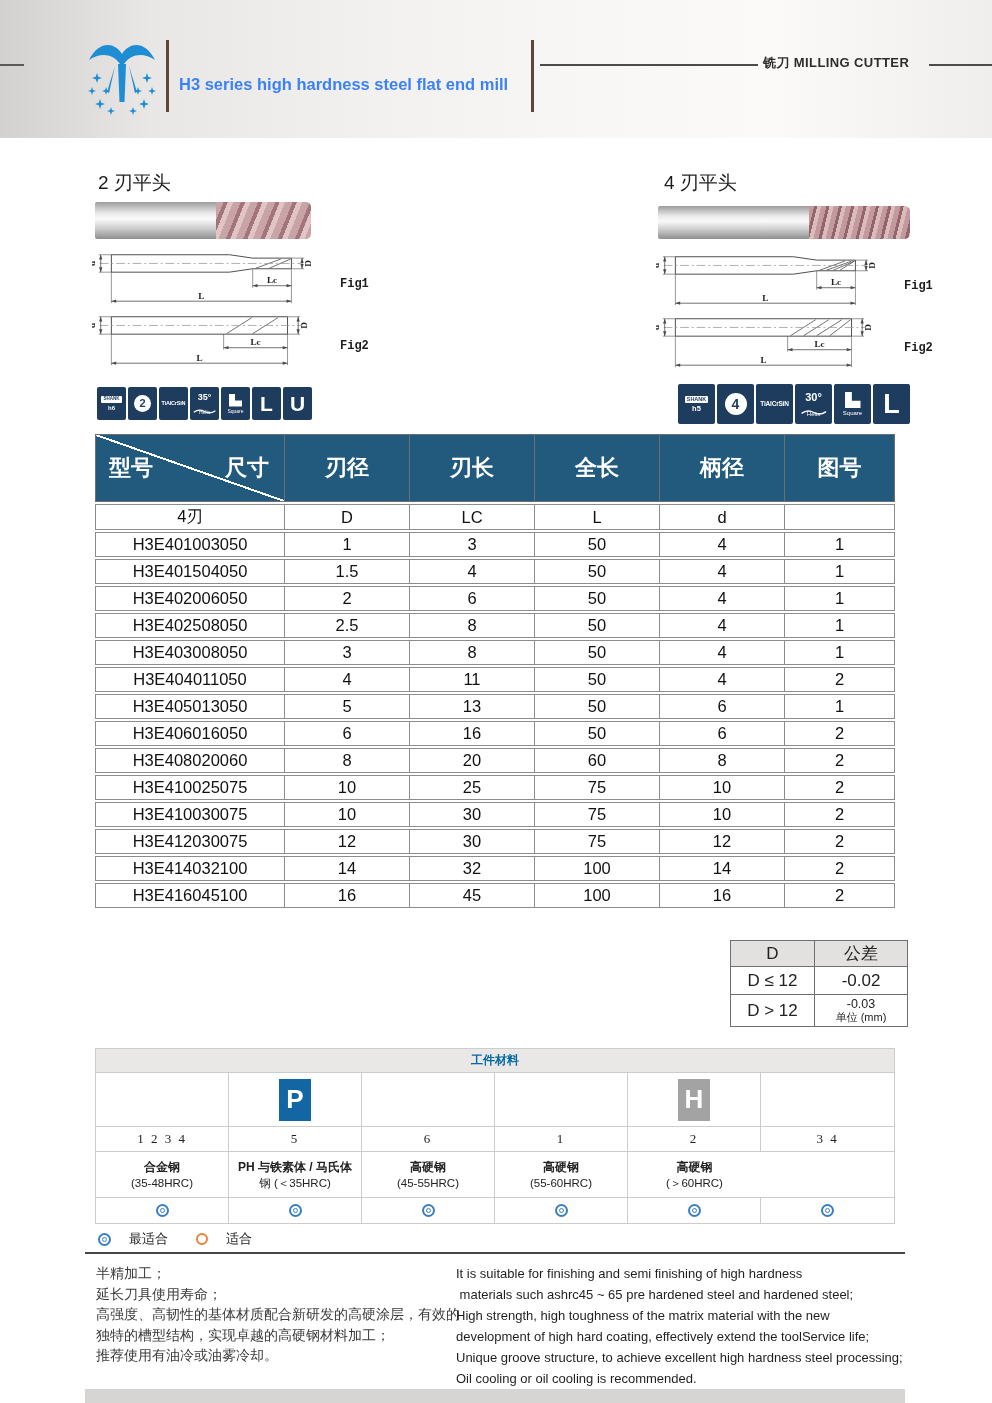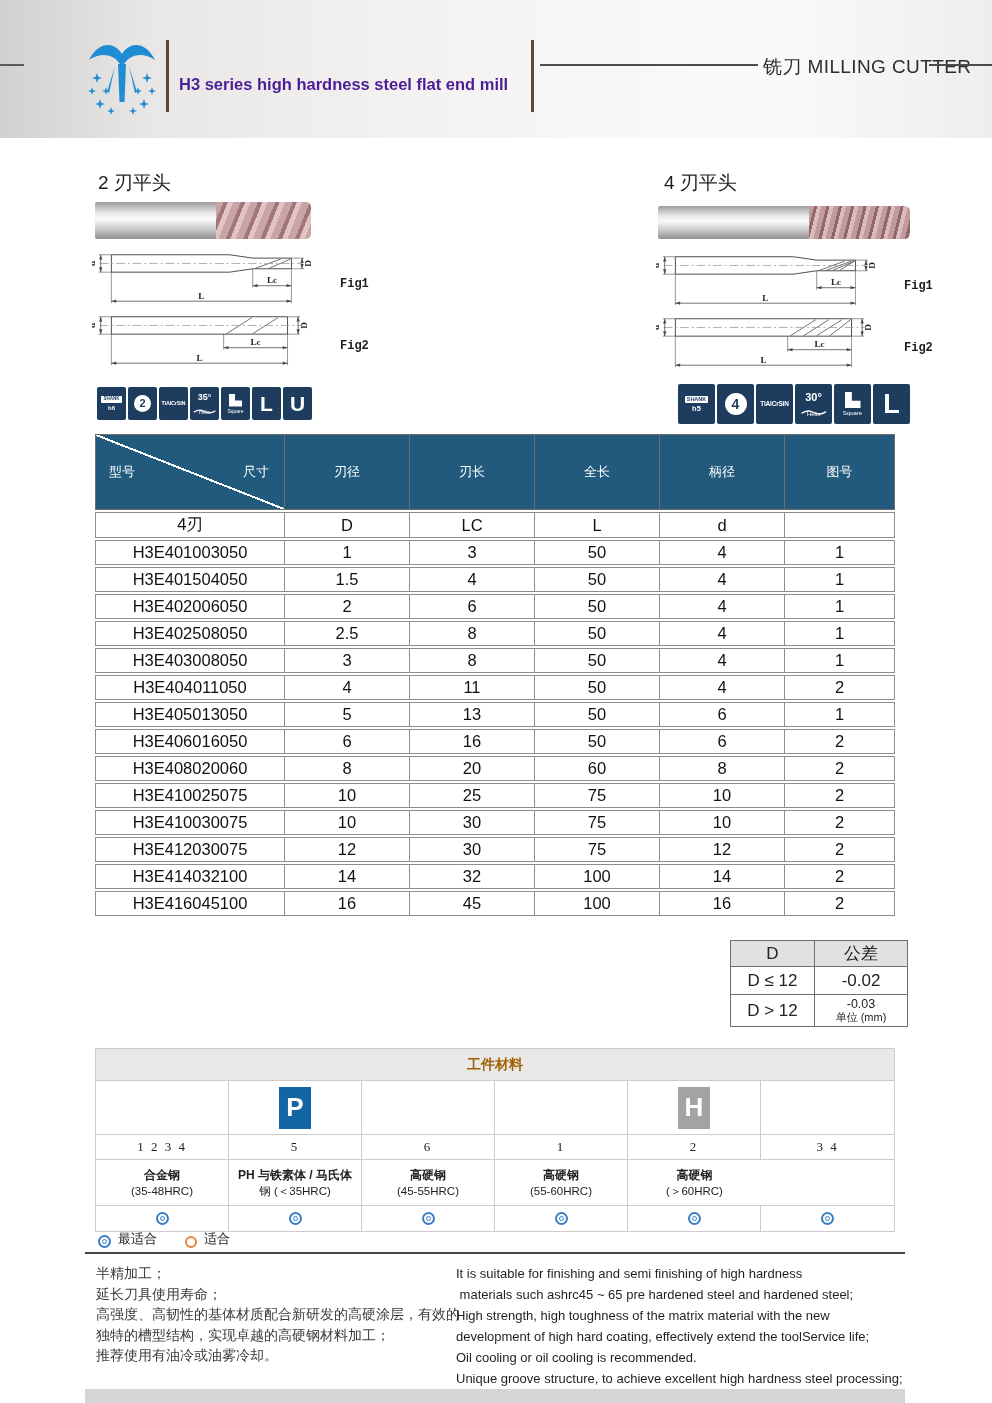--- a/index.html
+++ b/index.html
@@ -8,23 +8,23 @@
   .page{position:relative;width:992px;height:1403px;margin:0 auto;background:#fff;overflow:hidden}
 
   
   .hdr-band{position:absolute;left:0;top:0;width:992px;height:138px;
     background:linear-gradient(90deg,#d3d1cf 0%,#e9e7e5 15%,#f3f1ef 38%,#f8f7f5 60%,#fbfaf9 78%,#f0eeec 100%)}
   .hdr-tick-left{position:absolute;left:0;top:64px;width:24px;height:2px;background:#5a5a5a}
   .logo{position:absolute;left:83px;top:33px;width:78px;height:92px}
   .hdr-bar-1{position:absolute;left:166px;top:40px;width:3px;height:72px;background:#5e463a}
   .hdr-bar-2{position:absolute;left:531px;top:40px;width:3px;height:72px;background:#5e463a}
   .title-cn{position:absolute;left:178px;top:33px;font-size:30px;font-weight:700;color:#17587f;letter-spacing:.5px;white-space:nowrap}
-  .title-en{position:absolute;left:179px;top:75px;font-size:16.5px;font-weight:700;color:#4c1d95;white-space:nowrap}
+  .title-en{position:absolute;left:179px;top:75px;font-size:16.5px;font-weight:700;color:#3b82f6;white-space:nowrap}
   .hdr-line-mid{position:absolute;left:540px;top:64px;width:218px;height:2px;background:#4c4c4c}
-  .hdr-right-label{position:absolute;left:763px;top:54px;font-size:19px;font-weight:400;color:#2d2d2d;letter-spacing:.4px;white-space:nowrap}
+  .hdr-right-label{position:absolute;left:763px;top:54px;font-size:13px;font-weight:700;color:#2d2d2d;letter-spacing:.4px;white-space:nowrap}
   .hdr-line-right{position:absolute;left:929px;top:64px;width:63px;height:2px;background:#4c4c4c}
 
   
   .section-label{position:absolute;font-size:19px;color:#1c1c1c}
   #label-2f{left:98px;top:170px} #label-4f{left:664px;top:170px}
   .photo{position:absolute;display:flex;overflow:hidden;border-radius:2px}
   #photo-2f{left:95px;top:202px;width:216px;height:37px}
   #photo-4f{left:658px;top:206px;width:252px;height:33px}
   .photo .shank{flex:1;background:linear-gradient(180deg,#9d9d9d,#e9e9e9 30%,#fafafa 46%,#cfcfcf 70%,#8f8f8f)}
   .photo .flute{border-radius:0 5px 5px 0}
@@ -63,55 +63,55 @@
   #badges-2f .square-glyph{width:13px;height:13px} #badges-4f .square-glyph{width:16px;height:16px}
   .square-label{margin-top:2px}
   #badges-2f .square-label{font-size:5px} #badges-4f .square-label{font-size:6px}
   .letter-glyph{font-weight:700}
   #badges-2f .letter-glyph{font-size:21px} #badges-4f .letter-glyph{font-size:27px}
 
   
   #main-table{position:absolute;left:95px;top:432px;width:800px;border-collapse:separate;border-spacing:0 2px;table-layout:fixed}
   #main-table th,#main-table td{border-top:1px solid #8d8d8d;border-bottom:1px solid #8d8d8d;border-right:1px solid #8d8d8d;text-align:center;overflow:hidden;background:#fff}
   #main-table tr>*:first-child{border-left:1px solid #8d8d8d}
-  #main-table .mt-head th{background:#215a7c;color:#fff;font-weight:400;font-size:13px;height:76px;border-color:#6e6e6e}
+  #main-table .mt-head th{background:#215a7c;color:#fff;font-weight:700;font-size:22px;height:68px;border-color:#6e6e6e}
   #main-table th.corner{position:relative;
     background-image:linear-gradient(to top right,rgba(0,0,0,0) calc(50% - 1px),#fff calc(50% - 1px),#fff calc(50% + 1px),rgba(0,0,0,0) calc(50% + 1px));
     background-color:#215a7c}
   .corner-left{position:absolute;left:13px;top:50%;transform:translateY(-50%)}
   .corner-right{position:absolute;right:15px;top:50%;transform:translateY(-50%)}
   #main-table .mt-sub td{height:26px;font-size:16.5px;color:#111}
   #main-table tbody td{height:25px;font-size:16.5px;color:#111}
 
   
   #tol-table{position:absolute;left:730px;top:940px;width:177px;border-collapse:collapse;table-layout:fixed}
   #tol-table th,#tol-table td{border:1px solid #6f6f6f;text-align:center;color:#222}
   #tol-table th{background:#e2e1df;font-weight:400;font-size:17px;height:26px}
   #tol-table td{font-size:17px;height:28px;background:#fff}
   .tol-val{font-size:12.5px;line-height:1.15}
   .tol-unit{font-size:11px;line-height:1.15}
 
   
   #mat{position:absolute;left:95px;top:1048px;width:800px;border:1px solid #ccc;background:#fff}
-  .mat-title{height:31px;background:#e9e8e6;display:flex;align-items:center;justify-content:center;font-size:14px;font-weight:700;color:#a16207}
+  .mat-title{height:23px;background:#e9e8e6;display:flex;align-items:center;justify-content:center;font-size:12px;font-weight:700;color:#0369a1}
   .mat-row{display:grid;grid-template-columns:repeat(6,1fr);border-top:1px solid #ccc}
   .mat-cell{border-right:1px solid #ccc;display:flex;flex-direction:column;align-items:center;justify-content:center;text-align:center}
   .mat-cell:last-child{border-right:none}
   .row-groups{height:54px} .row-nums{height:25px} .row-names{height:46px} .row-fits{height:26px}
   .group-badge{width:32px;height:42px;display:flex;align-items:center;justify-content:center;color:#fff;font-weight:700;font-size:26px}
   .mat-nums{font-family:"Liberation Serif",serif;font-size:13px;color:#222;letter-spacing:2px}
   .mat-name{font-size:12px;font-weight:700;color:#222;line-height:1.55;white-space:nowrap}
   .mat-range{font-size:11.5px;color:#222;line-height:1.3}
   .circ-best{width:13px;height:13px;border:2px solid #3a7fc4;border-radius:50%;position:relative}
   .circ-best::after{content:"";position:absolute;inset:2px;border:1.5px solid #3a7fc4;border-radius:50%}
   .circ-ok{width:12px;height:12px;border:2px solid #e8833a;border-radius:50%}
 
   
   #legend{position:absolute;left:98px;top:1230px;display:flex;align-items:center;gap:28px}
-  .legend-item{display:flex;align-items:flex-end;gap:7px;font-size:13px;color:#222}
+  .legend-item{display:flex;align-items:center;gap:18px;font-size:13px;color:#222}
   #divider{position:absolute;left:85px;top:1252px;width:820px;height:2px;background:#474747}
   .notes{position:absolute;color:#3a3a3a}
   #notes-cn{left:96px;top:1263px;font-size:14px;line-height:20.5px}
   #notes-en{left:456px;top:1263px;font-size:13px;line-height:21px;color:#1f1f1f}
   .note-line{white-space:pre}
   #bottom-strip{position:absolute;left:85px;top:1389px;width:820px;height:14px;background:#d6d5d3}
 </style>
 </head>
 <body>
 
@@ -630,18 +630,18 @@
       <div class="note-line">延长刀具使用寿命；</div>
       <div class="note-line">高强度、高韧性的基体材质配合新研发的高硬涂层，有效的</div>
       <div class="note-line">独特的槽型结构，实现卓越的高硬钢材料加工；</div>
       <div class="note-line">推荐使用有油冷或油雾冷却。</div>
     </div>
   <div class="notes" id="notes-en">
       <div class="note-line">It is suitable for finishing and semi finishing of high hardness</div>
       <div class="note-line"> materials such ashrc45 ~ 65 pre hardened steel and hardened steel;</div>
       <div class="note-line">High strength, high toughness of the matrix material with the new</div>
       <div class="note-line">development of high hard coating, effectively extend the toolService life;</div>
+      <div class="note-line">Unique groove structure, to achieve excellent high hardness steel processing;</div>
       <div class="note-line">Oil cooling or oil cooling is recommended.</div>
-      <div class="note-line">Unique groove structure, to achieve excellent high hardness steel processing;</div>
     </div>
   <div id="bottom-strip"></div>
 
 </div>
 
 </body></html>

